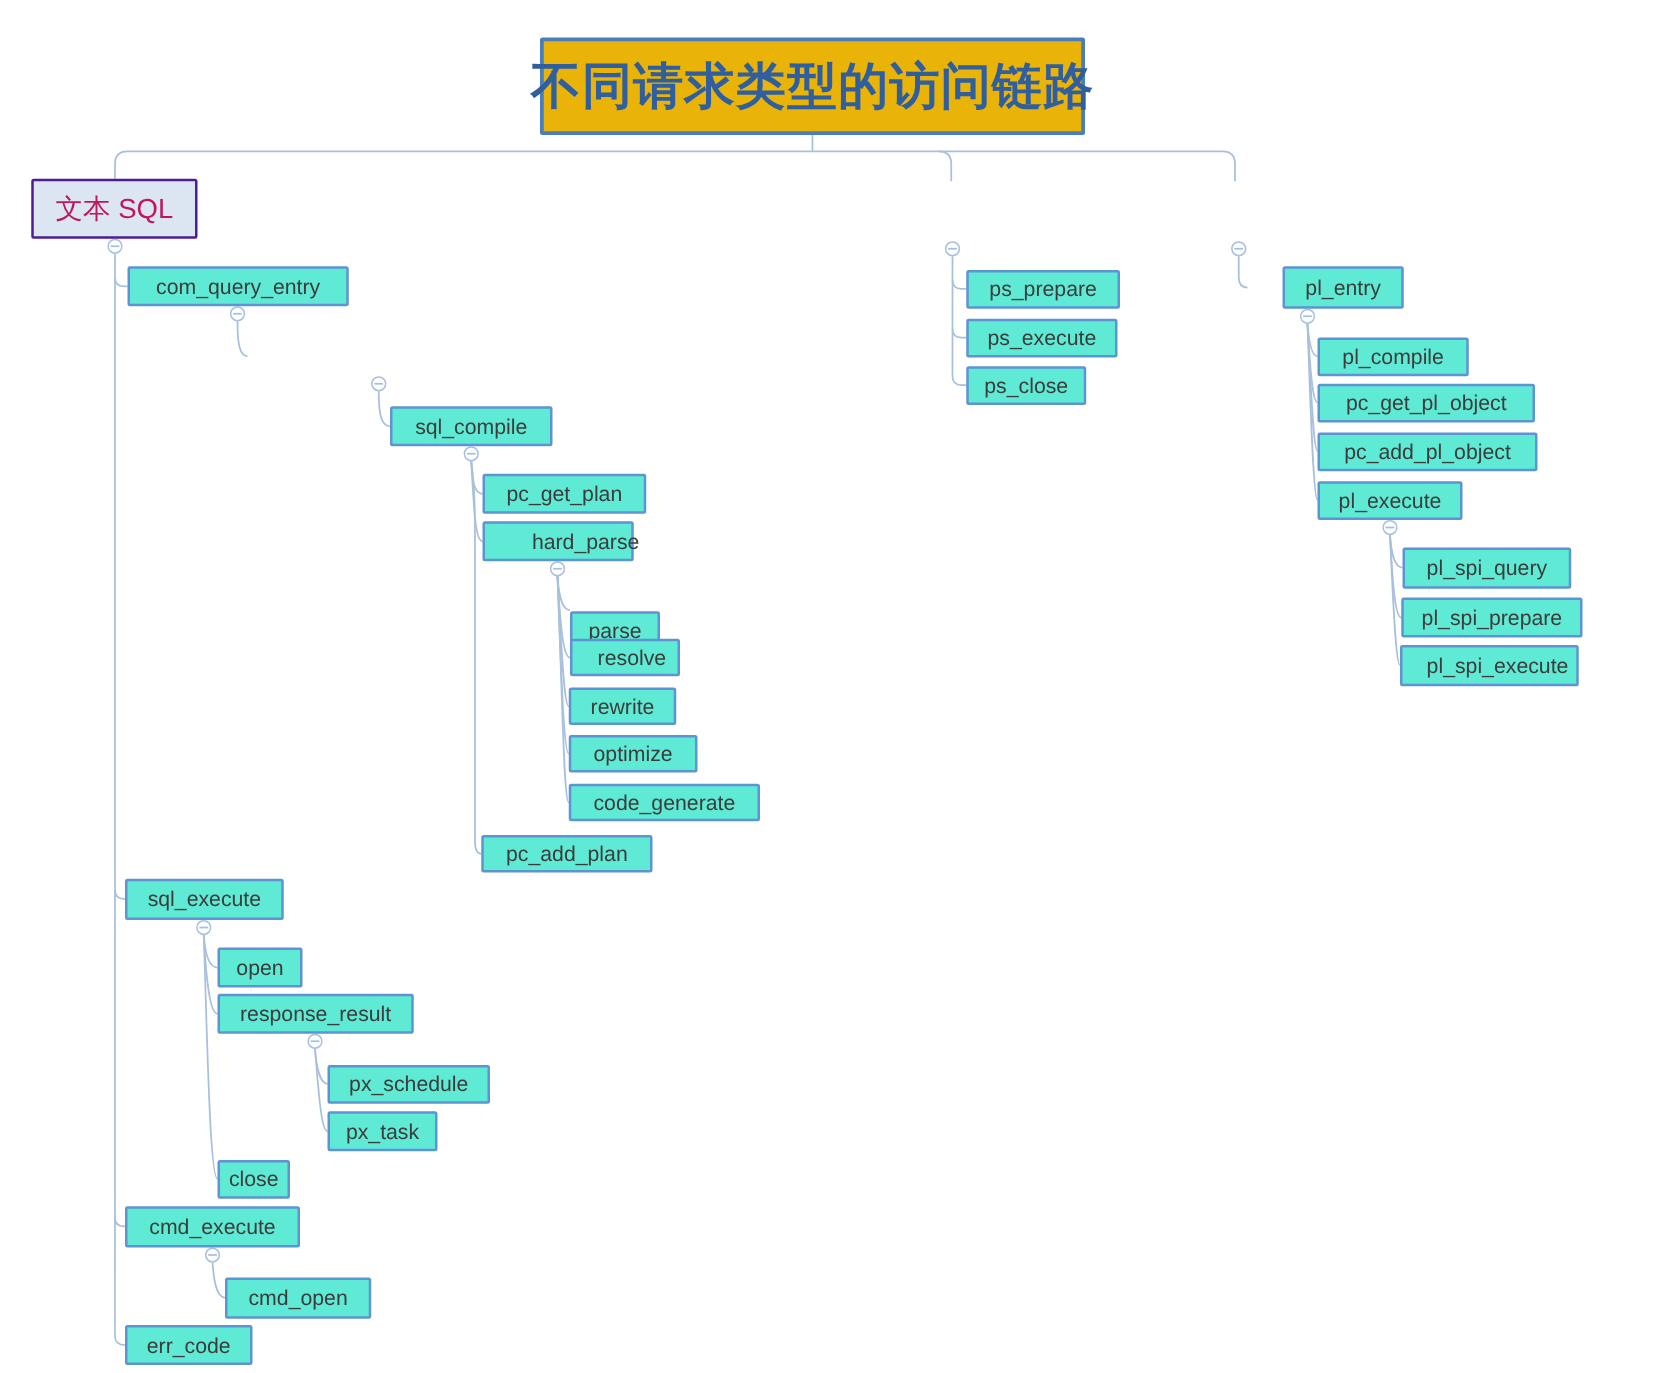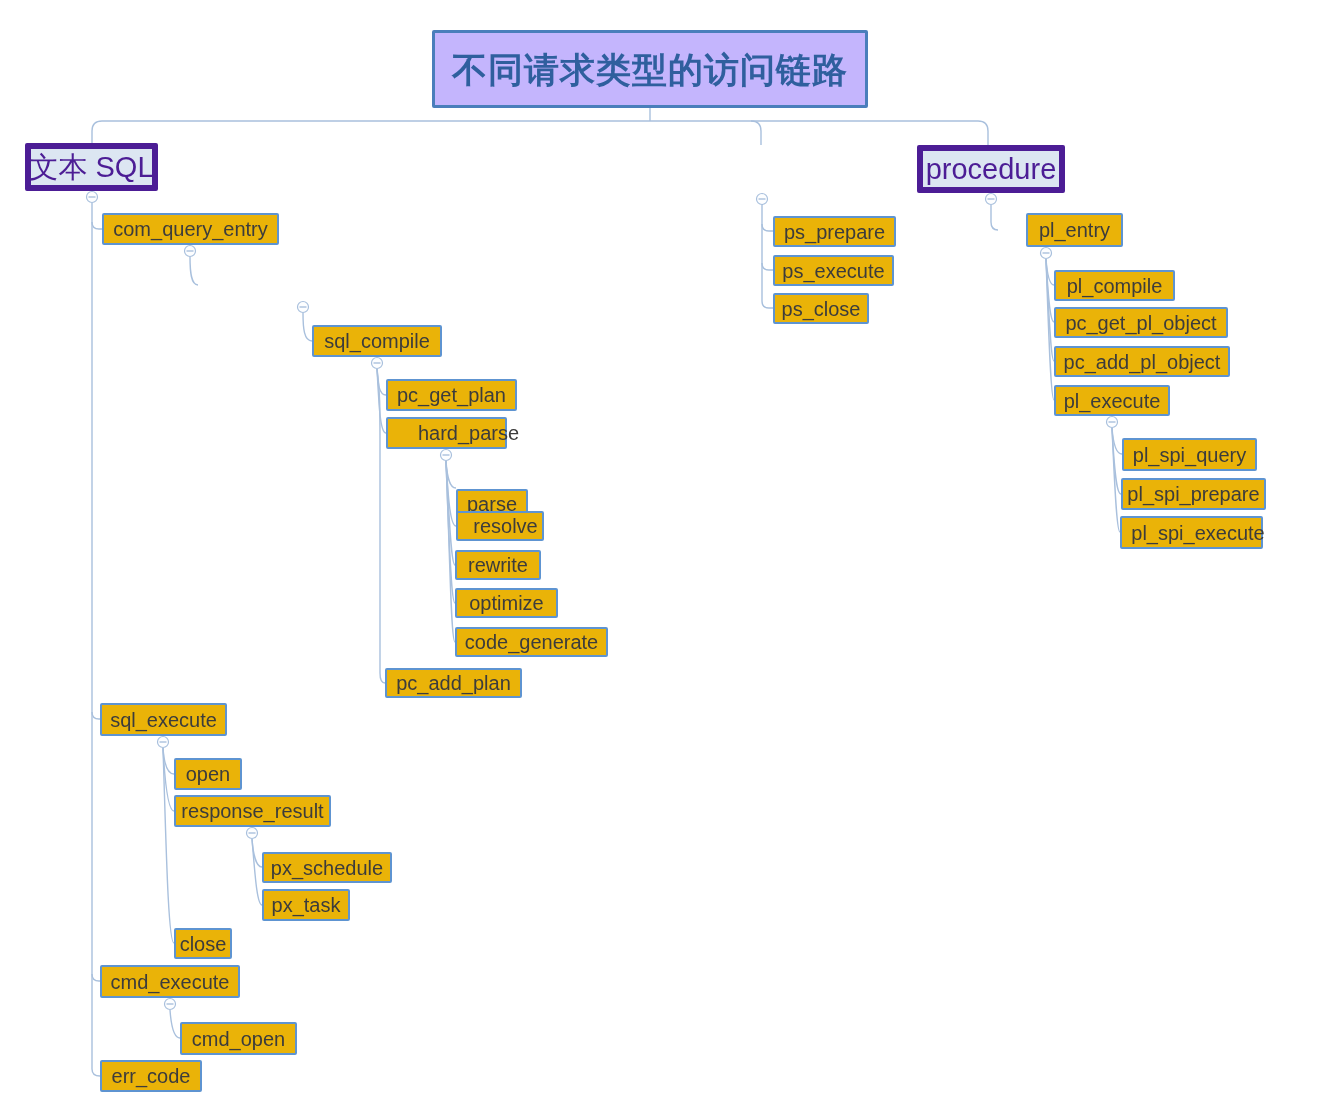--- a/index.html
+++ b/index.html
@@ -15,30 +15,30 @@
   .toggle-circle{fill:#fdfeff;stroke:#a9c0dd;stroke-width:1.2;}
   .toggle-minus{stroke:#a9c0dd;stroke-width:1.4;}
   .node{
     position:absolute;
     box-sizing:border-box;
     display:flex;align-items:center;justify-content:center;
     white-space:nowrap;line-height:1;
     border-radius:2px;
   }
   .node.title{
-    background:#c4b5fd;border:3px solid #4a7ebb;
-    color:#2f5f9e;font-size:35px;font-weight:bold;letter-spacing:1px;
+    background:#eab308;border:3px solid #4a7ebb;
+    color:#2f5f9e;font-size:40px;font-weight:bold;letter-spacing:1px;
   }
   .node.root{
-    background:#dce6f2;border:6px solid #4c1d95;
-    color:#4c1d95;font-size:29px;
+    background:#dce6f2;border:2px solid #4c1d95;
+    color:#be185d;font-size:22px;
   }
   .node.child{
-    background:#eab308;border:2px solid #5e94d1;
-    color:#3c3c3c;font-size:20px;
+    background:#5eead4;border:2px solid #5e94d1;
+    color:#3c3c3c;font-size:17px;
   }
 </style>
 </head>
 <body>
 
 <div class="stage">
 
   <svg class="connector-layer" viewBox="0 0 1331 1098" xmlns="http://www.w3.org/2000/svg">
 
     <path class="edge" d="M 650,108 V 121"></path>
@@ -131,21 +131,20 @@
     </g>
     <g>
       <circle class="toggle-circle" cx="1112" cy="422" r="5.5"></circle>
         <line class="toggle-minus" x1="1108.5" y1="422" x2="1115.5" y2="422"></line>
     </g>
   </svg>
 
   <div class="node title" style="left:432px;top:30px;width:436px;height:78px;">不同请求类型的访问链路</div>
 
   <div class="node root" style="left:25px;top:143px;width:133px;height:48px;">文本 SQL</div>
-  <div class="node root" style="left:917px;top:145px;width:148px;height:48px;">procedure</div>
 
   <div class="node child" style="left:102px;top:213px;width:177px;height:32px;">com_query_entry</div>
   <div class="node child" style="left:312px;top:325px;width:130px;height:32px;">sql_compile</div>
   <div class="node child" style="left:386px;top:379px;width:131px;height:32px;">pc_get_plan</div>
   <div class="node child" style="left:386px;top:417px;width:121px;height:32px;padding-left:44px;">hard_parse</div>
   <div class="node child" style="left:456px;top:489px;width:72px;height:30px;">parse</div>
   <div class="node child" style="left:456px;top:511px;width:88px;height:30px;padding-left:11px;">resolve</div>
   <div class="node child" style="left:455px;top:550px;width:86px;height:30px;">rewrite</div>
   <div class="node child" style="left:455px;top:588px;width:103px;height:30px;">optimize</div>
   <div class="node child" style="left:455px;top:627px;width:153px;height:30px;">code_generate</div>

